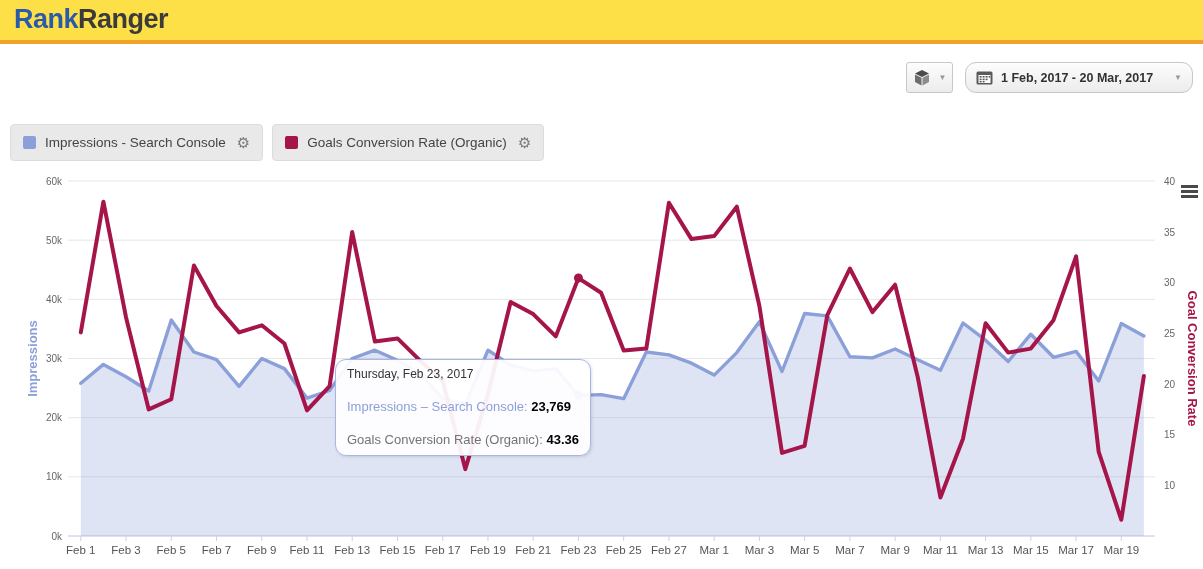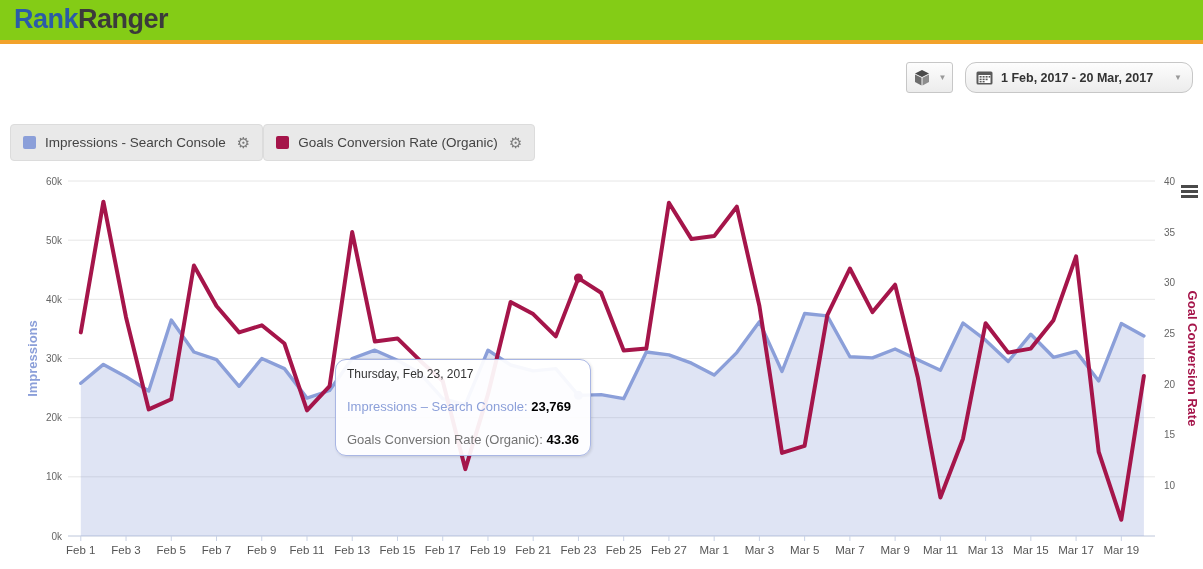--- a/index.html
+++ b/index.html
@@ -1,33 +1,33 @@
 <!DOCTYPE html>
 <html><head>
 <meta charset="utf-8">
 <style>
   html,body{margin:0;padding:0;background:#fff;font-family:"Liberation Sans",sans-serif;}
   .page{position:relative;width:1203px;height:569px;overflow:hidden;background:#fff;}
 
   
-  .header{position:absolute;top:0;left:0;width:100%;height:40px;background:#84cc16;border-bottom:4px solid #F2A22B;}
+  .header{position:absolute;top:0;left:0;width:100%;height:40px;background:#fde047;border-bottom:4px solid #F2A22B;}
   .logo{position:absolute;left:14px;top:4px;font-size:27px;font-weight:bold;letter-spacing:-0.5px;cursor:pointer;}
   .logo .rank{color:#2B5BA8;}
   .logo .ranger{color:#3B3B3B;}
 
   
   .tbtn{position:absolute;top:62px;height:31px;box-sizing:border-box;border:1px solid #c7c7c7;border-radius:3px;
         background:linear-gradient(#fdfdfd,#ececec);display:flex;align-items:center;gap:8px;cursor:pointer;}
   .cube-btn{left:906px;width:47px;justify-content:center;}
   .date-btn{left:965px;width:228px;padding:12px 10px;border-radius:11px;}
   .date-label{font-size:12.5px;font-weight:bold;color:#333;white-space:nowrap;flex:1;}
   .caret{font-size:8px;color:#999;line-height:1;}
 
   
-  .legend{position:absolute;top:124px;left:10px;display:flex;}
+  .legend{position:absolute;top:124px;left:10px;display:flex;gap:9px;}
   .legend-btn{height:37px;box-sizing:border-box;display:flex;align-items:center;gap:9px;padding:0 12px;
               background:#e9e9e9;border:1px solid #dcdcdc;border-radius:4px;cursor:pointer;}
   .swatch{width:13px;height:13px;border-radius:2px;}
   .legend-label{font-size:13.5px;color:#444;white-space:nowrap;}
   .gear{font-family:"DejaVu Sans",sans-serif;font-size:15px;color:#7a7a7a;margin-left:2px;}
 
   
   .chart{position:absolute;top:169px;left:0;width:1203px;height:400px;}
   .chart svg{position:absolute;top:0;left:0;}
 

